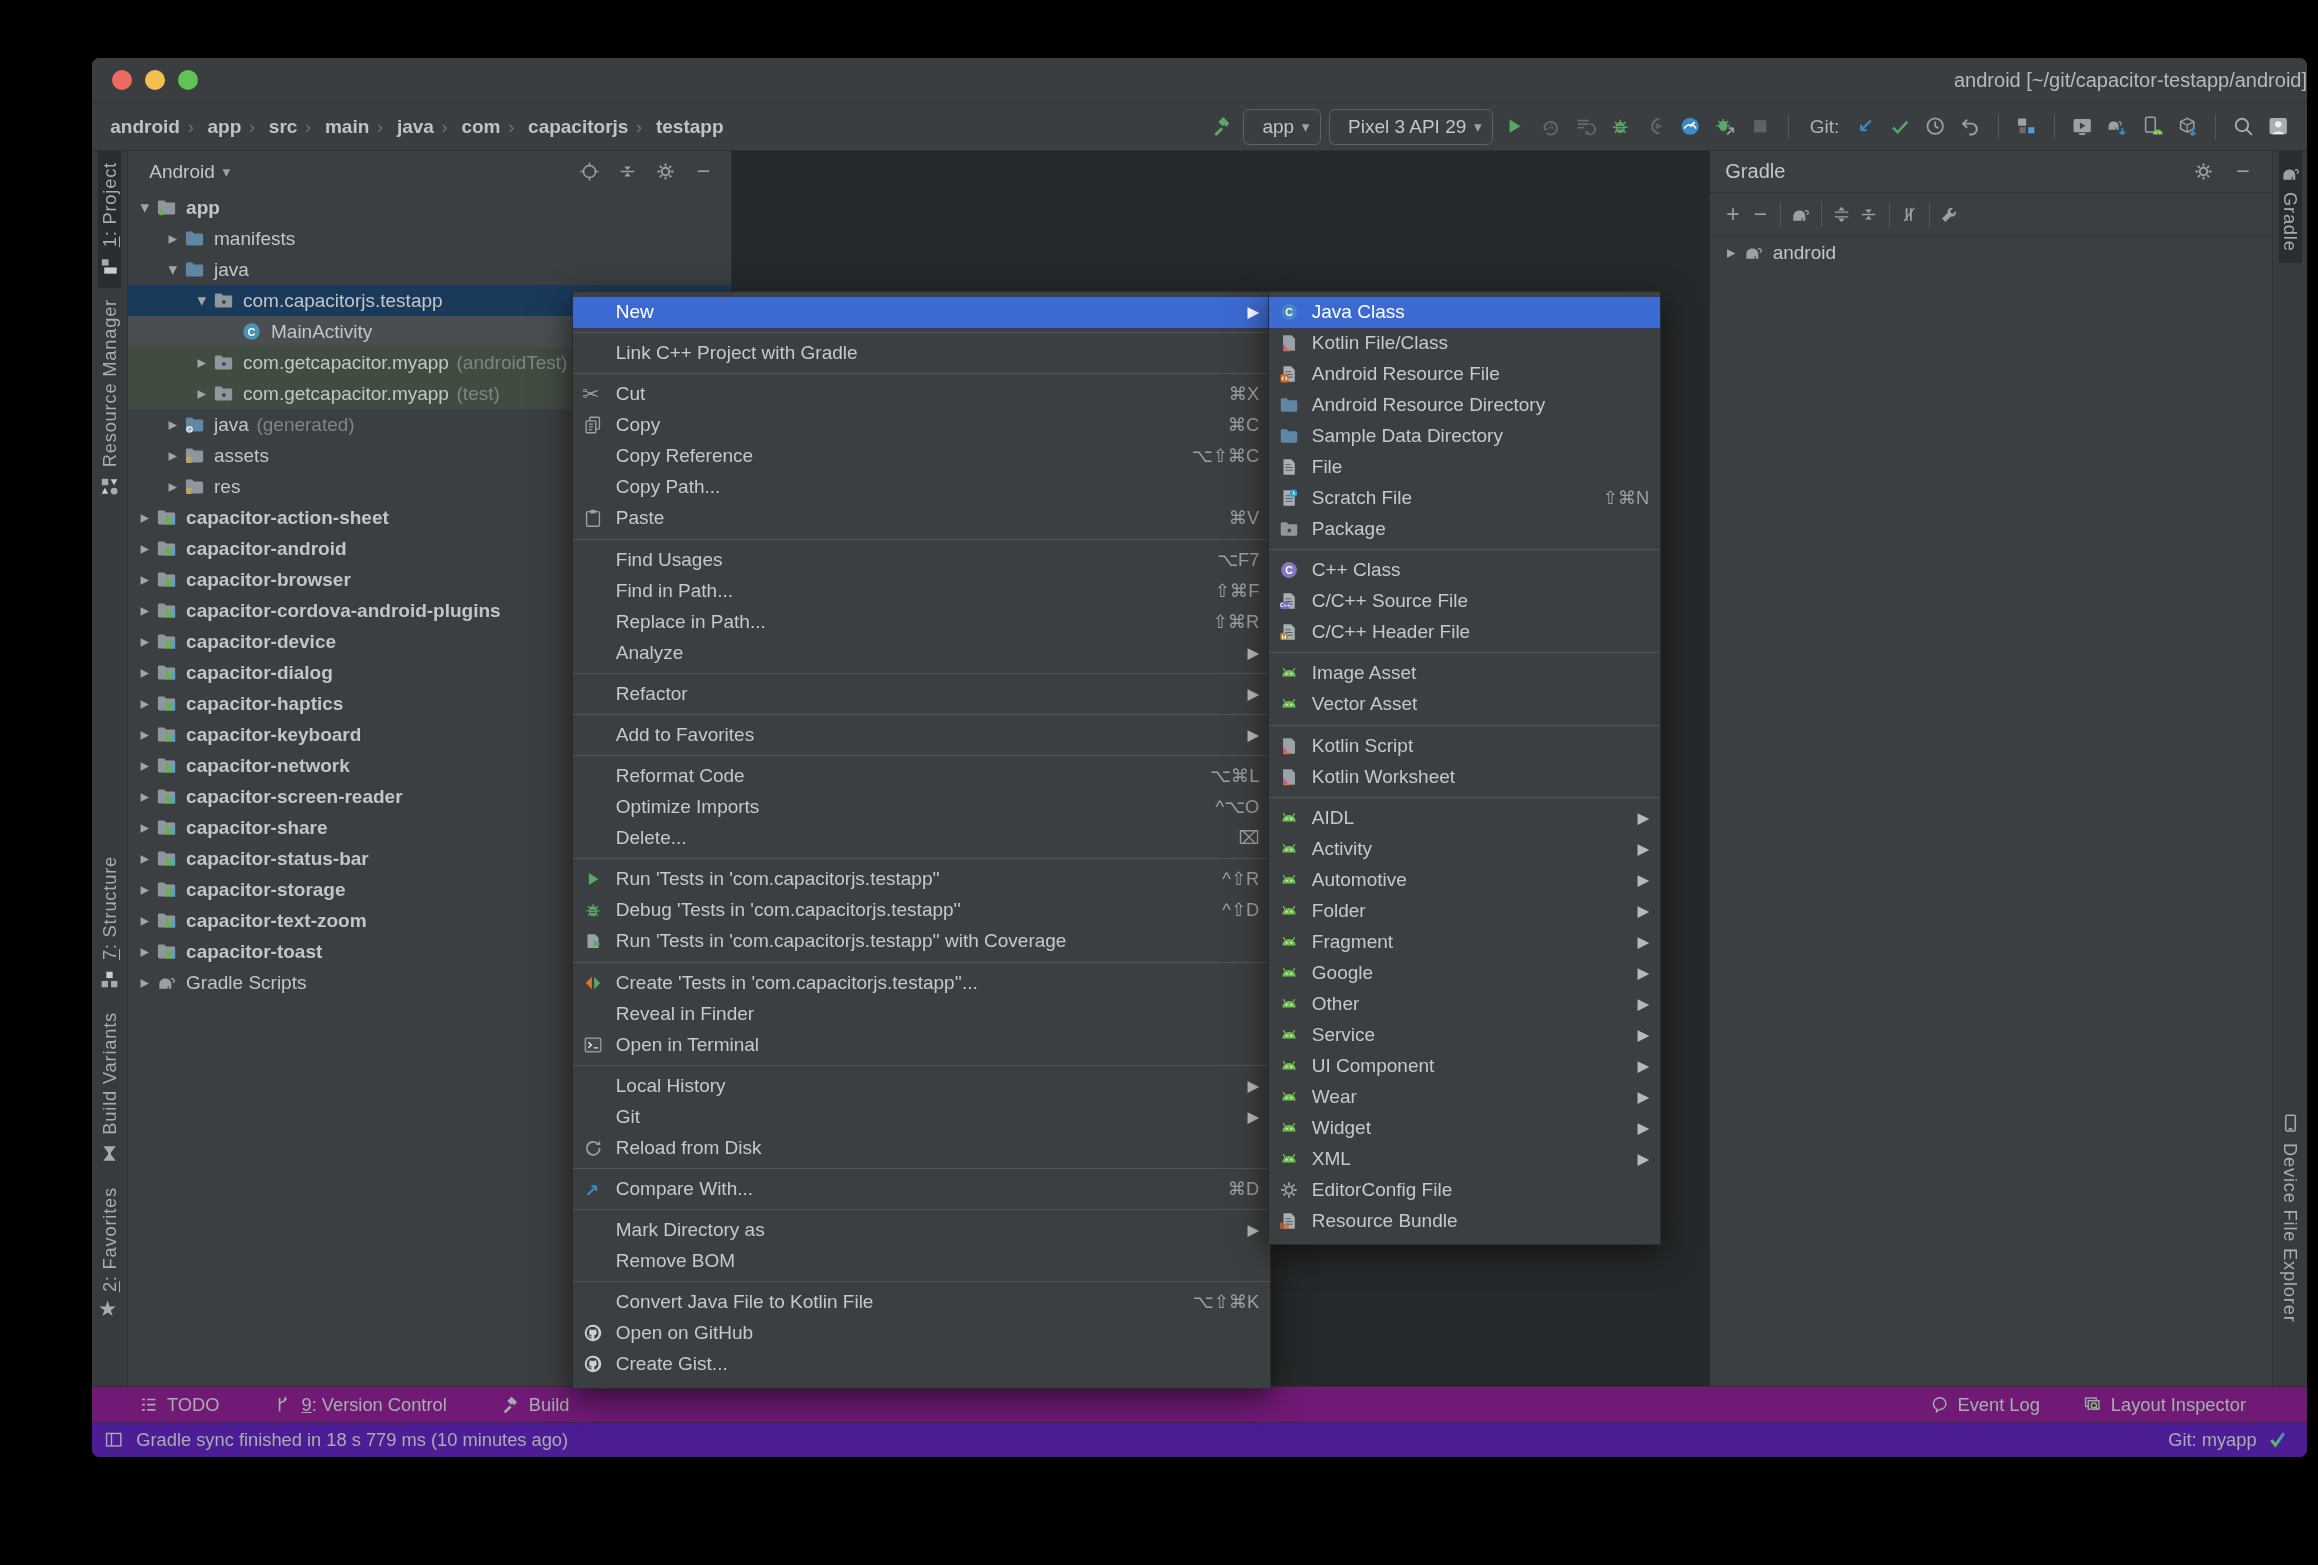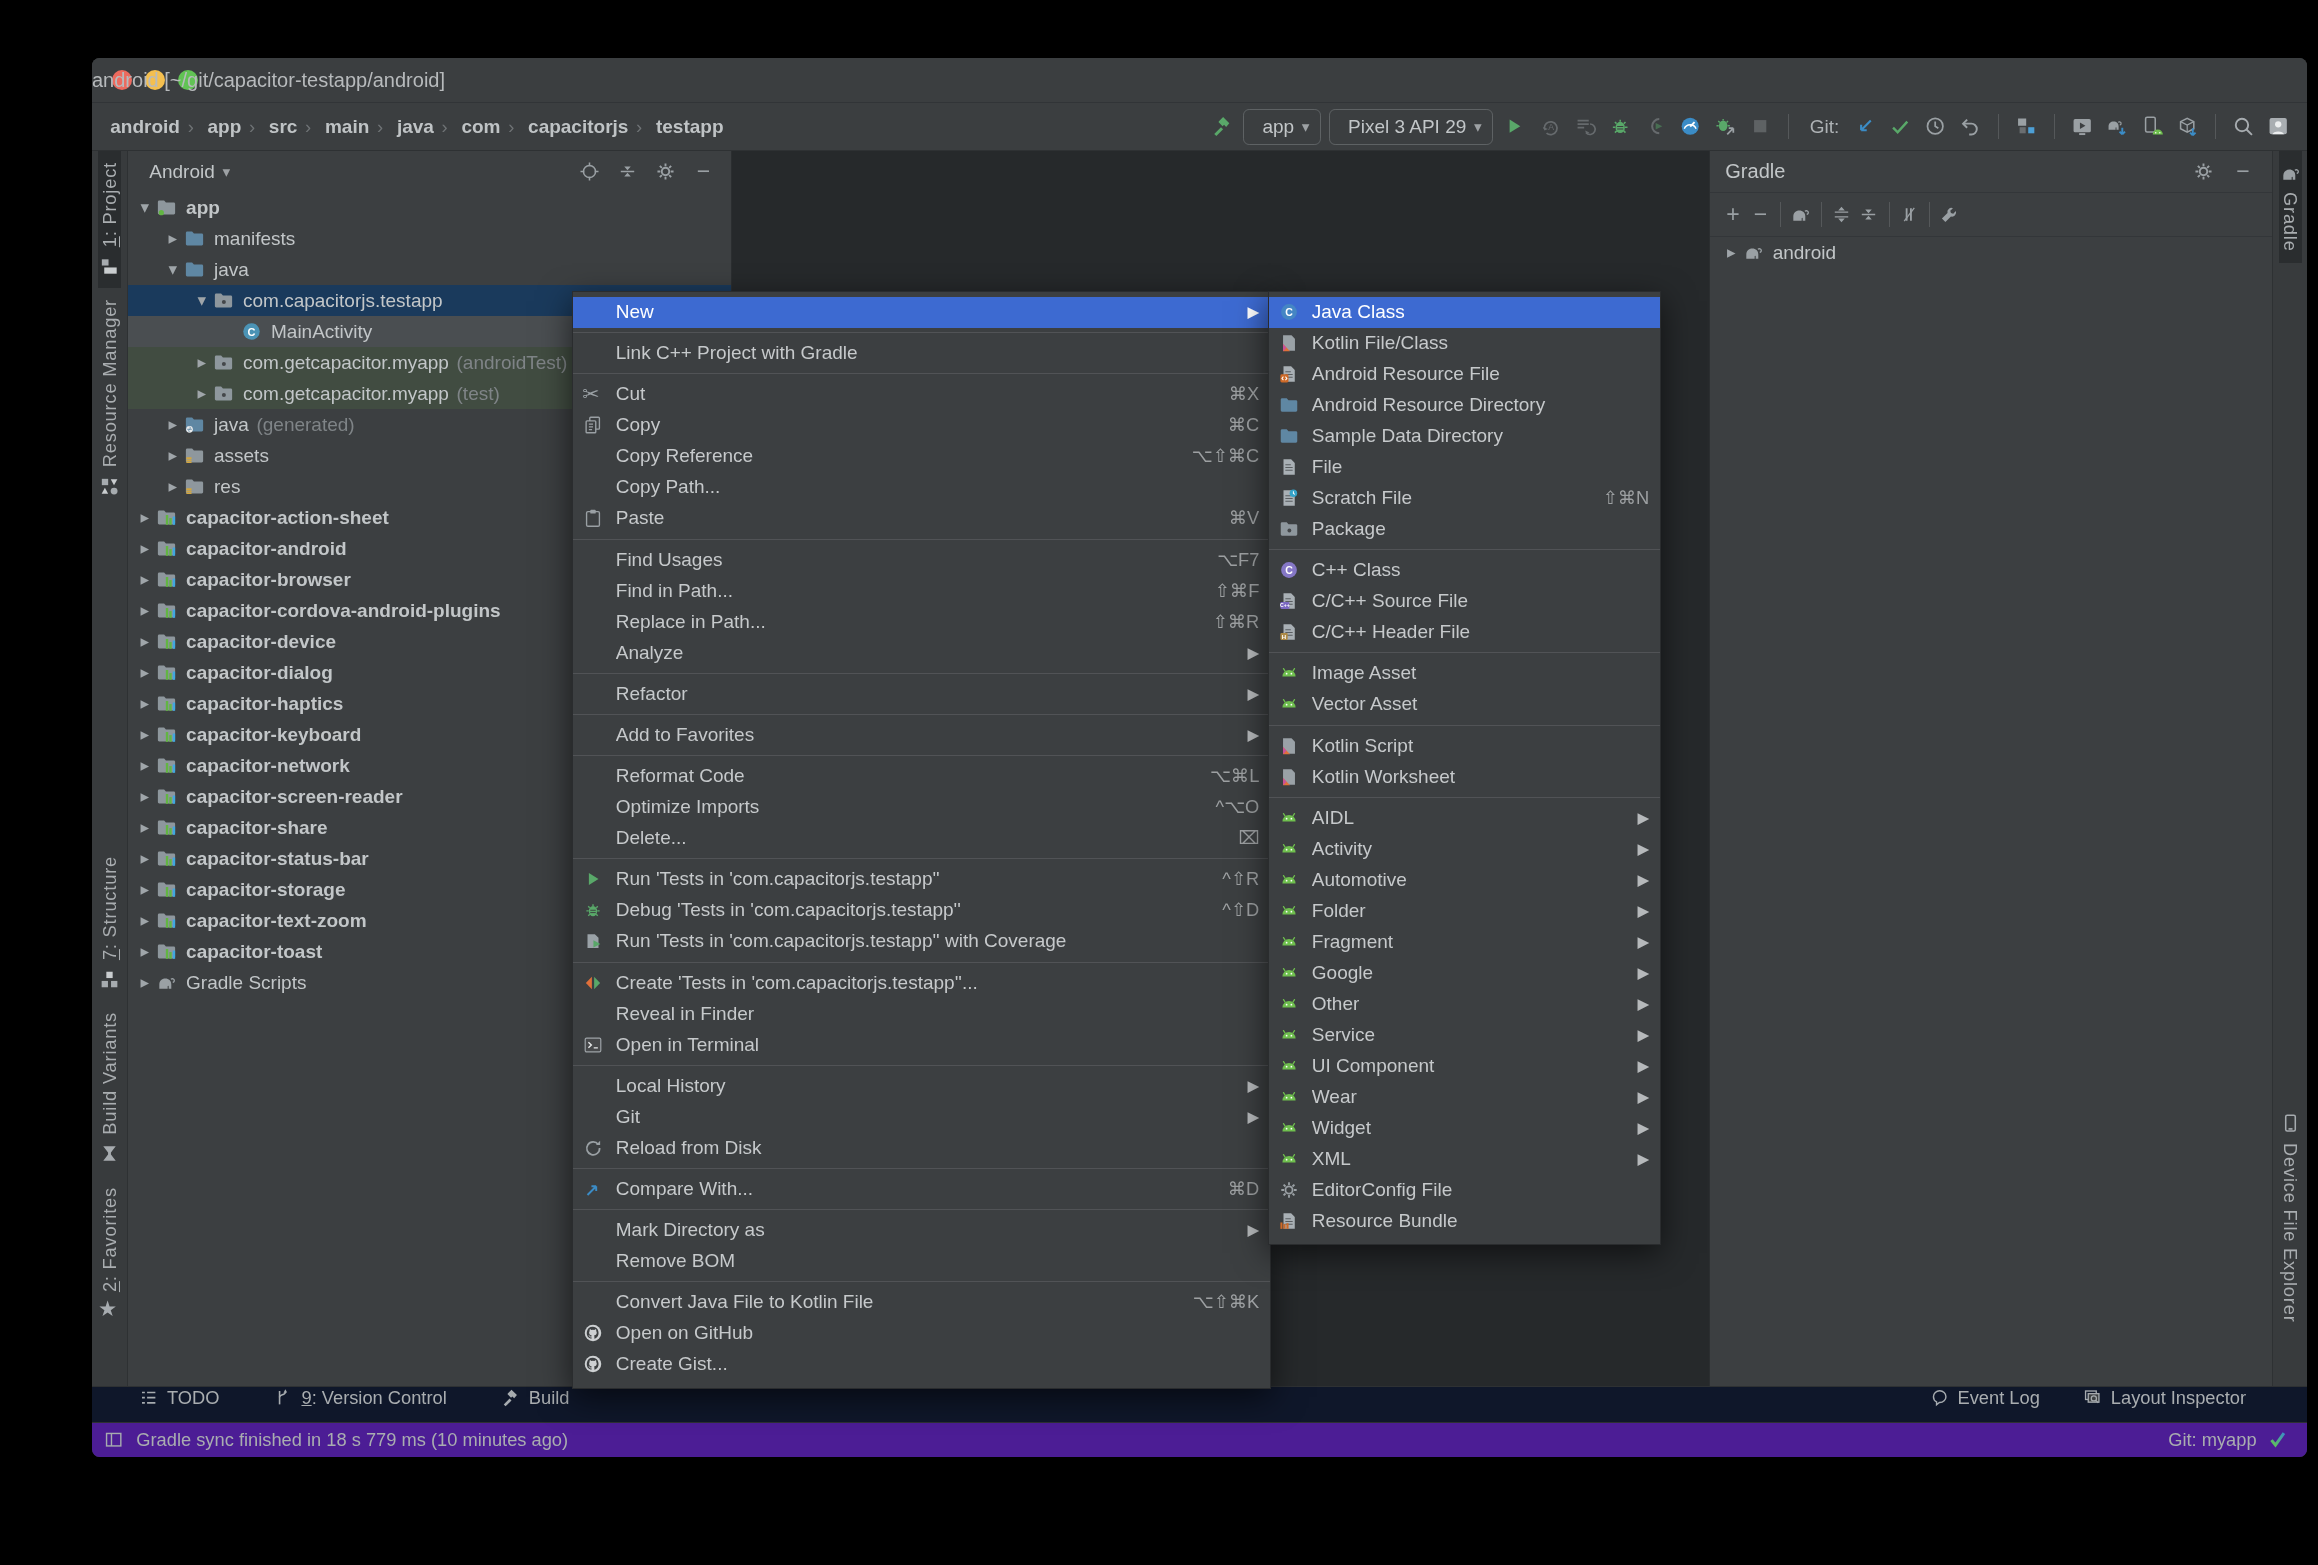--- a/index.html
+++ b/index.html
@@ -2,21 +2,21 @@
 <html style="font-size:12.2px"><head>
 <meta charset="utf-8">
 <style>
   html,body{margin:0;padding:0;background:#000;}
   .stage{position:relative;width:2319px;height:1566px;background:#000;font-family:"Liberation Sans","DejaVu Sans",sans-serif;overflow:hidden;}
   .window{position:absolute;left:92px;top:58px;width:2215px;height:1399px;background:#3c3f41;border-radius:7.6px;overflow:hidden;box-shadow:0 15.3px 46px rgba(0,0,0,.8);display:flex;flex-direction:column;}
   
   .titlebar{height:44px;background:#3b3e40;border-bottom:0.8px solid #313437;display:flex;align-items:center;position:relative;flex:0 0 auto;}
   .lights{display:flex;gap:13px;margin-left:20px;}
   .light{width:20px;height:20px;border-radius:50%;}
-  .title{position:absolute;left:0;right:0;text-align:left;color:#b7babc;font-size:20px;pointer-events:none;}
+  .title{position:absolute;left:0;right:0;text-align:right;color:#b7babc;font-size:20px;pointer-events:none;}
   
   .toolbar{height:47px;background:#3b3e40;border-bottom:0.8px solid #2e3133;display:flex;align-items:center;padding:0 15.3px 0 12.2px;flex:0 0 auto;}
   .crumbs{display:flex;align-items:center;gap:4.6px;}
   .crumb{display:flex;align-items:center;gap:6.1px;color:#bfc3c5;font-size:19px;font-weight:bold;}
   .crumb-sep{color:#6f7375;font-size:18.3px;margin:0 3.1px;}
   .tb-right{margin-left:auto;display:flex;align-items:center;gap:7.6px;}
   .tbi{width:27.5px;height:27.5px;display:inline-flex;align-items:center;justify-content:center;}
   .tbi svg{width:24.4px;height:24.4px;}
   .dim{opacity:.45;}
   .sep{width:0.8px;height:24.4px;background:#55585a;margin:0 6.1px;}
@@ -54,21 +54,21 @@
   
   .editor{flex:1 1 auto;background:#26292b;}
   
   .gpanel{width:562px;background:#3c3f41;border-left:0.8px solid #2b2e30;flex:0 0 auto;display:flex;flex-direction:column;}
   .ghead{height:41px;display:flex;align-items:center;padding:0 15.3px;color:#c2c6c8;font-size:20px;border-bottom:0.8px solid #333639;flex:0 0 auto;}
   .ghead-icons{margin-left:auto;display:flex;gap:12.2px;align-items:center;}
   .ghead-icons svg{width:23px;height:23px;}
   .gtools{height:43px;display:flex;align-items:center;padding:0 9.2px;border-bottom:0.8px solid #333639;flex:0 0 auto;}
   .gtools .tbi svg{width:23px;height:23px;}
   
-  .twbar{height:35px;background:#0f172a;border-top:0.8px solid #2e3133;display:flex;align-items:flex-start;padding:0 61px 0 46px;gap:53px;flex:0 0 auto;}
+  .twbar{height:35px;background:#701a75;border-top:0.8px solid #2e3133;display:flex;align-items:center;padding:0 61px 0 46px;gap:53px;flex:0 0 auto;}
   .twitem{display:flex;align-items:center;gap:7.6px;color:#a9adb0;font-size:18.3px;}
   .twitem svg{width:21.4px;height:21.4px;}
   .tw-right{margin-left:auto;display:flex;gap:42px;}
   .statusbar{height:34px;background:#4c1d95;border-top:0.8px solid #2e3133;display:flex;align-items:center;padding:0 18.3px 0 10.7px;gap:12.2px;color:#a9adb0;font-size:18.3px;flex:0 0 auto;}
   .statusbar svg{width:21.4px;height:21.4px;}
   .st-right{margin-left:auto;display:flex;align-items:center;gap:10.7px;}
   
   .menu{position:absolute;background:#3c3f41;border:0.8px solid #2a2c2e;box-shadow:0 9.2px 31px rgba(0,0,0,.6);padding:3.1px 0;z-index:20;}
   .ctxmenu{left:480px;top:233px;width:697px;}
   .submenu{left:1176px;top:233px;width:391px;z-index:21;}

